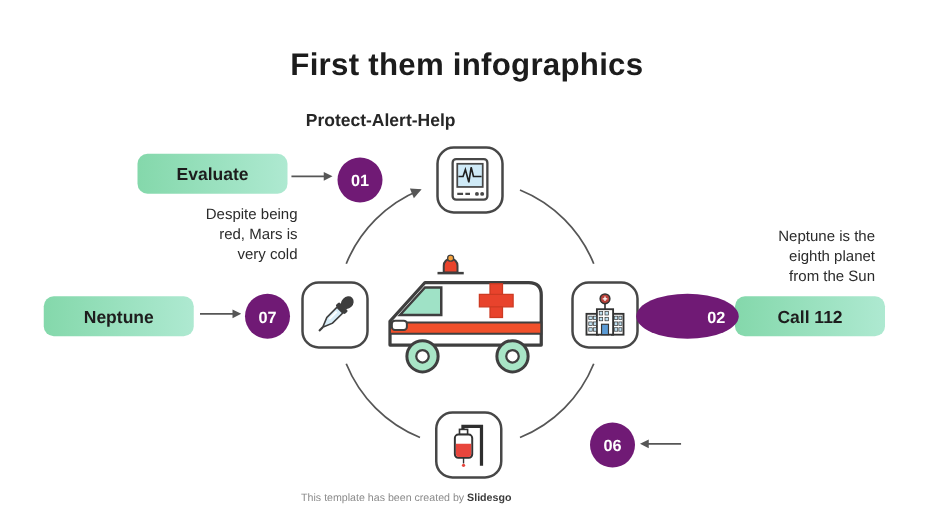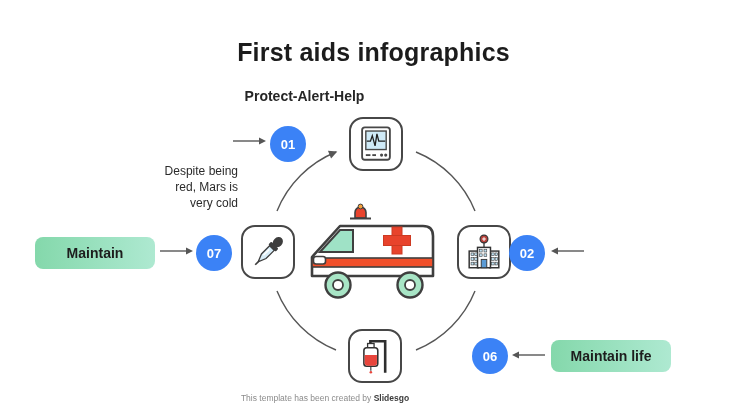--- a/index.html
+++ b/index.html
@@ -25,24 +25,24 @@
 
   .btn{position:absolute;width:120px;height:32px;border-radius:8px;
        background:linear-gradient(90deg,#84d8ab,#aee9d1);
        display:flex;align-items:center;justify-content:center;
        font-size:14px;font-weight:800;color:#1d1d1d;cursor:pointer;}
   #btn-evaluate{left:110px;top:123px;}
   #btn-control{left:35px;top:237px;}
   #btn-call{left:588px;top:237px;}
   #btn-maintain{left:551px;top:340px;}
 
-  .badge{position:absolute;width:36px;height:36px;border-radius:50%;background:#3b82f6;
+  .badge{position:absolute;width:36px;height:36px;border-radius:50%;background:#701a75;
          color:#fff;font-size:13px;font-weight:800;display:flex;align-items:center;justify-content:center;}
   #badge-1{left:270px;top:126px;}
-  #badge-2{left:509px;top:235px;}
+  #badge-2{left:509px;top:235px;padding-left:46px;}
   #badge-3{left:472px;top:338px;}
   #badge-4{left:196px;top:235px;}
 
   .arrow{position:absolute;}
   #arrow-1{left:233px;top:137px;}
   #arrow-4{left:160px;top:247px;}
   #arrow-2{left:550px;top:247px;}
   #arrow-3{left:511px;top:351px;}
 
   .desc{position:absolute;font-size:12px;line-height:16px;font-weight:500;color:#2b2b2b;
@@ -54,21 +54,21 @@
 
   .footer{position:absolute;left:0;top:393px;width:650px;text-align:center;
           font-size:8.5px;color:#8b8b8b;}
   .footer b{color:#3c3c3c;font-weight:800;}
 </style>
 </head>
 <body>
 
 <div id="stage">
 
-  <div class="title">First aids infographics</div>
+  <div class="title">First them infographics</div>
   <div class="subtitle">Protect-Alert-Help</div>
 
   <svg class="arcs" width="747" height="420" viewBox="0 0 747 420">
     <defs>
       <marker id="ah" markerWidth="8" markerHeight="8" refX="6" refY="4" orient="auto">
         <path d="M1,1 L7,4 L1,7 Z" fill="#565656"></path>
       </marker>
     </defs>
     <path d="M277,211 A107,107 0 0 1 336,152" fill="none" stroke="#565656" stroke-width="1.4" marker-end="url(#ah)"></path>
     <path d="M416,152 A107,107 0 0 1 475,211" fill="none" stroke="#565656" stroke-width="1.4"></path>
@@ -152,43 +152,47 @@
     <g fill="#e8432c" stroke="#cd3a22" stroke-width="1">
       <rect x="92" y="27" width="10" height="27"></rect>
       <rect x="83.5" y="35.5" width="27" height="10"></rect>
     </g>
     <circle cx="38" cy="85" r="12.5" fill="#a8e5c6" stroke="#3f3f3f" stroke-width="2.4"></circle>
     <circle cx="38" cy="85" r="5" fill="#fff" stroke="#3f3f3f" stroke-width="1.8"></circle>
     <circle cx="110" cy="85" r="12.5" fill="#a8e5c6" stroke="#3f3f3f" stroke-width="2.4"></circle>
     <circle cx="110" cy="85" r="5" fill="#fff" stroke="#3f3f3f" stroke-width="1.8"></circle>
   </svg>
 
+  <div class="btn" id="btn-evaluate">Evaluate</div>
   <svg class="arrow" id="arrow-1" width="34" height="8" viewBox="0 0 34 8">
     <line x1="0" y1="4" x2="27" y2="4" stroke="#565656" stroke-width="1.4"></line>
       <path d="M26,0.5 L33,4 L26,7.5 Z" fill="#565656"></path>
   </svg>
   <div class="badge" id="badge-1">01</div>
   <div class="desc" id="desc-1">Despite being
 red, Mars is
 very cold</div>
 
+  <div class="desc" id="desc-2">Neptune is the
+eighth planet
+from the Sun</div>
+  <div class="btn" id="btn-call">Call 112</div>
   <svg class="arrow" id="arrow-2" width="34" height="8" viewBox="0 0 34 8">
     <line x1="34" y1="4" x2="7" y2="4" stroke="#565656" stroke-width="1.4"></line>
       <path d="M8,0.5 L1,4 L8,7.5 Z" fill="#565656"></path>
   </svg>
   <div class="badge" id="badge-2">02</div>
 
-  <div class="btn" id="btn-maintain">Maintain life</div>
   <svg class="arrow" id="arrow-3" width="34" height="8" viewBox="0 0 34 8">
     <line x1="34" y1="4" x2="7" y2="4" stroke="#565656" stroke-width="1.4"></line>
       <path d="M8,0.5 L1,4 L8,7.5 Z" fill="#565656"></path>
   </svg>
   <div class="badge" id="badge-3">06</div>
 
-  <div class="btn" id="btn-control">Maintain</div>
+  <div class="btn" id="btn-control">Neptune</div>
   <svg class="arrow" id="arrow-4" width="34" height="8" viewBox="0 0 34 8">
     <line x1="0" y1="4" x2="27" y2="4" stroke="#565656" stroke-width="1.4"></line>
       <path d="M26,0.5 L33,4 L26,7.5 Z" fill="#565656"></path>
   </svg>
   <div class="badge" id="badge-4">07</div>
 
   <div class="footer">
     <span>This template has been created by </span><b>Slidesgo</b>
   </div>
 

